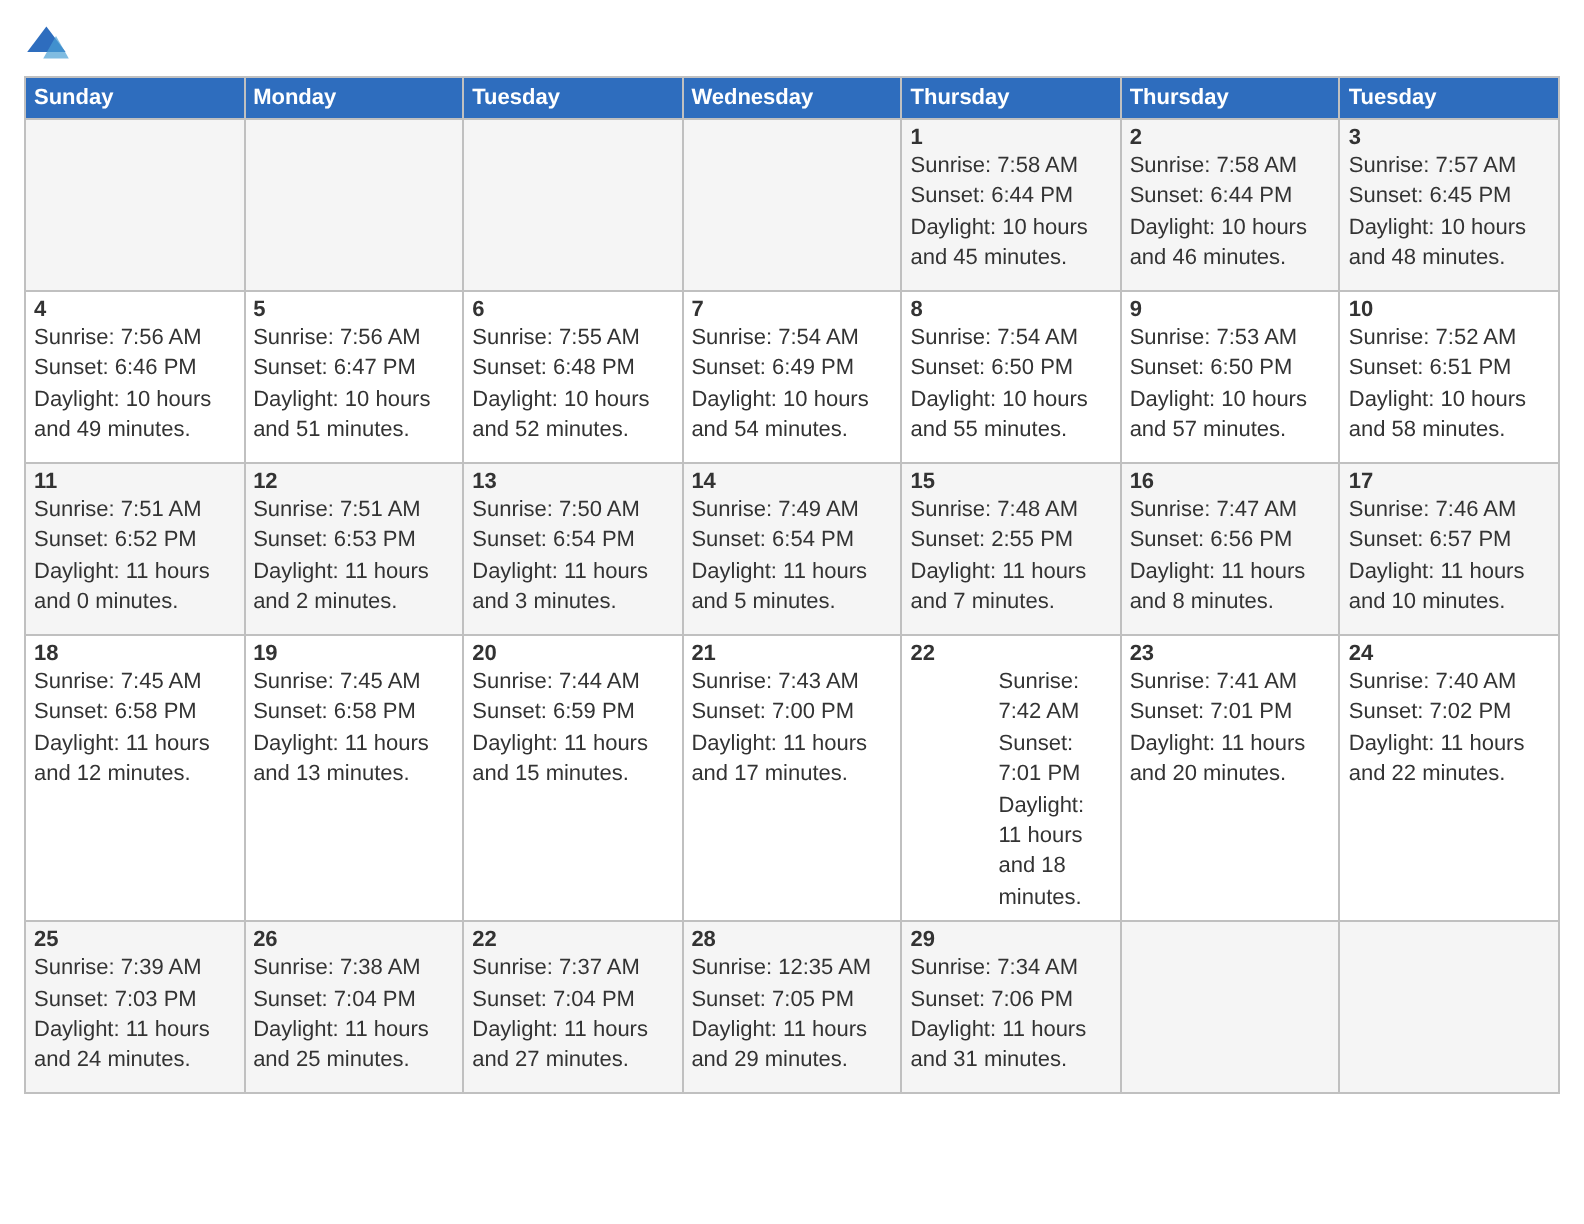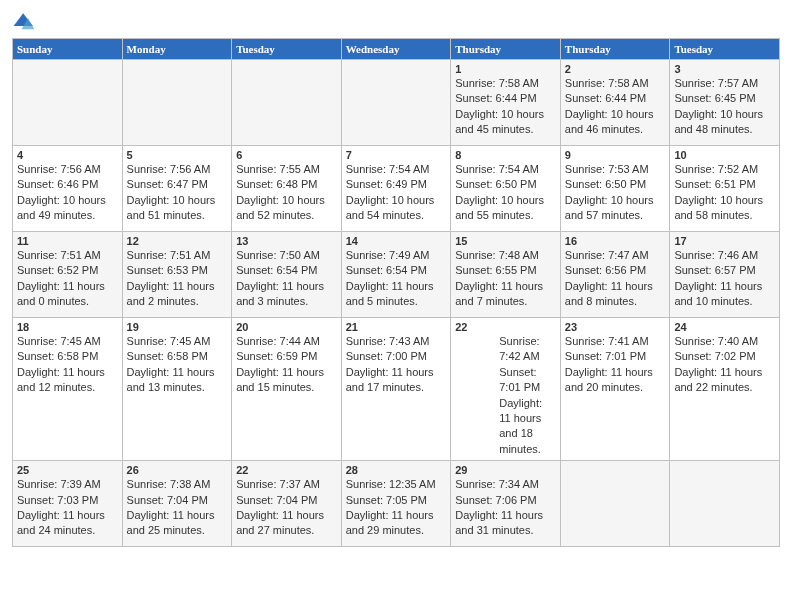--- a/index.html
+++ b/index.html
@@ -56,21 +56,20 @@
       table-layout: fixed;
     }
     thead tr th {
       background-color: #2e6dbe;
       color: #fff;
       font-size: 11px;
       font-weight: bold;
       padding: 4px 4px;
       text-align: left;
       border: 1px solid #c0c0c0;
-      font-family: Liberation Serif, serif;
     }
     tbody tr td {
       border: 1px solid #c0c0c0;
       vertical-align: top;
       padding: 3px 4px;
       font-size: 9.5px;
       color: #333;
       background: #fff;
       height: 86px;
     }
@@ -229,21 +228,21 @@
           <td>
             <span class="day-num">14</span>
             <div class="day-info" style="white-space: pre-line;">Sunrise: 7:49 AM
 Sunset: 6:54 PM
 Daylight: 11 hours
 and 5 minutes.</div>
           </td>
           <td>
             <span class="day-num">15</span>
             <div class="day-info" style="white-space: pre-line;">Sunrise: 7:48 AM
-Sunset: 6:55 PM
+Sunset: 2:55 PM
 Daylight: 11 hours
 and 7 minutes.</div>
           </td>
           <td>
             <span class="day-num">16</span>
             <div class="day-info" style="white-space: pre-line;">Sunrise: 7:47 AM
 Sunset: 6:56 PM
 Daylight: 11 hours
 and 8 minutes.</div>
           </td>

